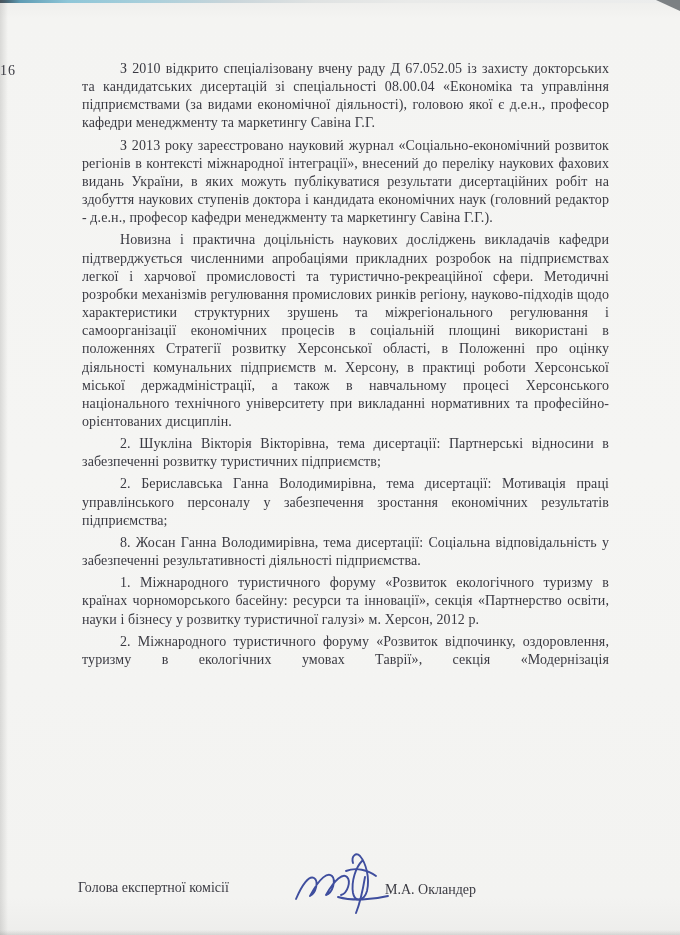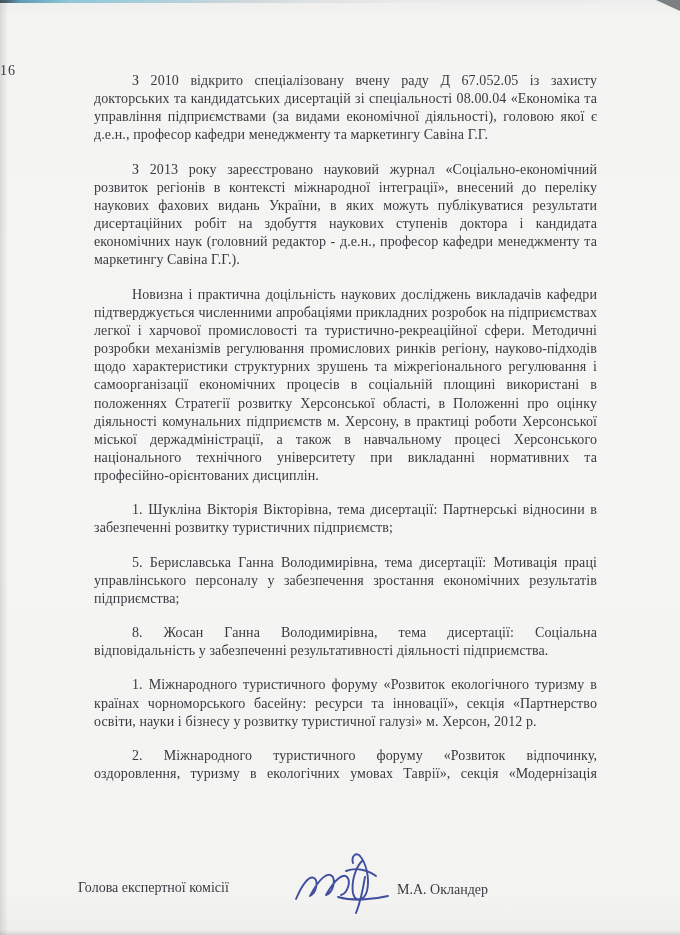--- a/index.html
+++ b/index.html
@@ -46,21 +46,21 @@
     width: 535px;
     height: 796px;
     overflow: hidden;
     font-size: 14px;
     line-height: 18.15px;
     text-align: justify;
     letter-spacing: 0.1px;
   }
   .doc-body p {
     text-indent: 38px;
-    margin: 16px;
+    margin: 4px;
   }
   .doc-body p.force-justify {
     text-align-last: justify;
   }
   .footer {
     position: absolute;
     left: 0; top: 845px; width: 552px; height: 90px;
   }
   .footer-role {
     position: absolute;
@@ -69,39 +69,38 @@
   }
   .signature {
     position: absolute;
     left: 290px; top: 2px;
     width: 125px; height: 72px;
   }
   .footer-name {
     position: absolute;
     left: 385px; top: 37px;
     font-size: 14px;
-    margin-left: 12px;
   }
 </style>
 </head>
 <body>
 
 <div class="top-scan-strip"></div>
 <div class="corner-notch"></div>
 <div class="left-edge-shade"></div>
 <div class="bottom-edge-shade"></div>
 
 <div class="page-number">16</div>
 
 <div class="doc-body">
   <p>З 2010 відкрито спеціалізовану вчену раду Д 67.052.05 із захисту докторських та кандидатських дисертацій зі спеціальності 08.00.04 «Економіка та управління підприємствами (за видами економічної діяльності), головою якої є д.е.н., професор кафедри менеджменту та маркетингу Савіна Г.Г.</p>
   <p>З 2013 року зареєстровано науковий журнал «Соціально-економічний розвиток регіонів в контексті міжнародної інтеграції», внесений до переліку наукових фахових видань України, в яких можуть публікуватися результати дисертаційних робіт на здобуття наукових ступенів доктора і кандидата економічних наук (головний редактор - д.е.н., професор кафедри менеджменту та маркетингу Савіна Г.Г.).</p>
   <p>Новизна і практична доцільність наукових досліджень викладачів кафедри підтверджується численними апробаціями прикладних розробок на підприємствах легкої і харчової промисловості та туристично-рекреаційної сфери. Методичні розробки механізмів регулювання промислових ринків регіону, науково-підходів щодо характеристики структурних зрушень та міжрегіонального регулювання і самоорганізації економічних процесів в соціальній площині використані в положеннях Стратегії розвитку Херсонської області, в Положенні про оцінку діяльності комунальних підприємств м. Херсону, в практиці роботи Херсонської міської держадміністрації, а також в навчальному процесі Херсонського національного технічного університету при викладанні нормативних та професійно-орієнтованих дисциплін.</p>
-  <p>1. Шукліна Вікторія Вікторівна, тема дисертації: Партнерські відносини в забезпеченні розвитку туристичних підприємств;</p>
-  <p>5. Бериславська Ганна Володимирівна, тема дисертації: Мотивація праці управлінського персоналу у забезпечення зростання економічних результатів підприємства;</p>
+  <p>2. Шукліна Вікторія Вікторівна, тема дисертації: Партнерські відносини в забезпеченні розвитку туристичних підприємств;</p>
+  <p>2. Бериславська Ганна Володимирівна, тема дисертації: Мотивація праці управлінського персоналу у забезпечення зростання економічних результатів підприємства;</p>
   <p>8. Жосан Ганна Володимирівна, тема дисертації: Соціальна відповідальність у забезпеченні результативності діяльності підприємства.</p>
   <p>1. Міжнародного туристичного форуму «Розвиток екологічного туризму в країнах чорноморського басейну: ресурси та інновації», секція «Партнерство освіти, науки і бізнесу у розвитку туристичної галузі» м. Херсон, 2012 р.</p>
   <p class="force-justify">2. Міжнародного туристичного форуму «Розвиток відпочинку, оздоровлення, туризму в екологічних умовах Таврії», секція «Модернізація</p>
 </div>
 
 <div class="footer">
   <span class="footer-role">Голова експертної комісії</span>
   <svg class="signature" viewBox="0 0 125 72" xmlns="http://www.w3.org/2000/svg">
     <g fill="none" stroke="#3f4e9e" stroke-width="1.9" stroke-linecap="round" stroke-linejoin="round">
       <path d="M6 52 C 12 38, 19 28, 24 31 C 29 34, 26 46, 20 49 C 30 30, 38 25, 42 29 C 46 33, 43 46, 36 48 C 45 32, 53 26, 57 30 C 61 34, 58 46, 51 48"></path>

